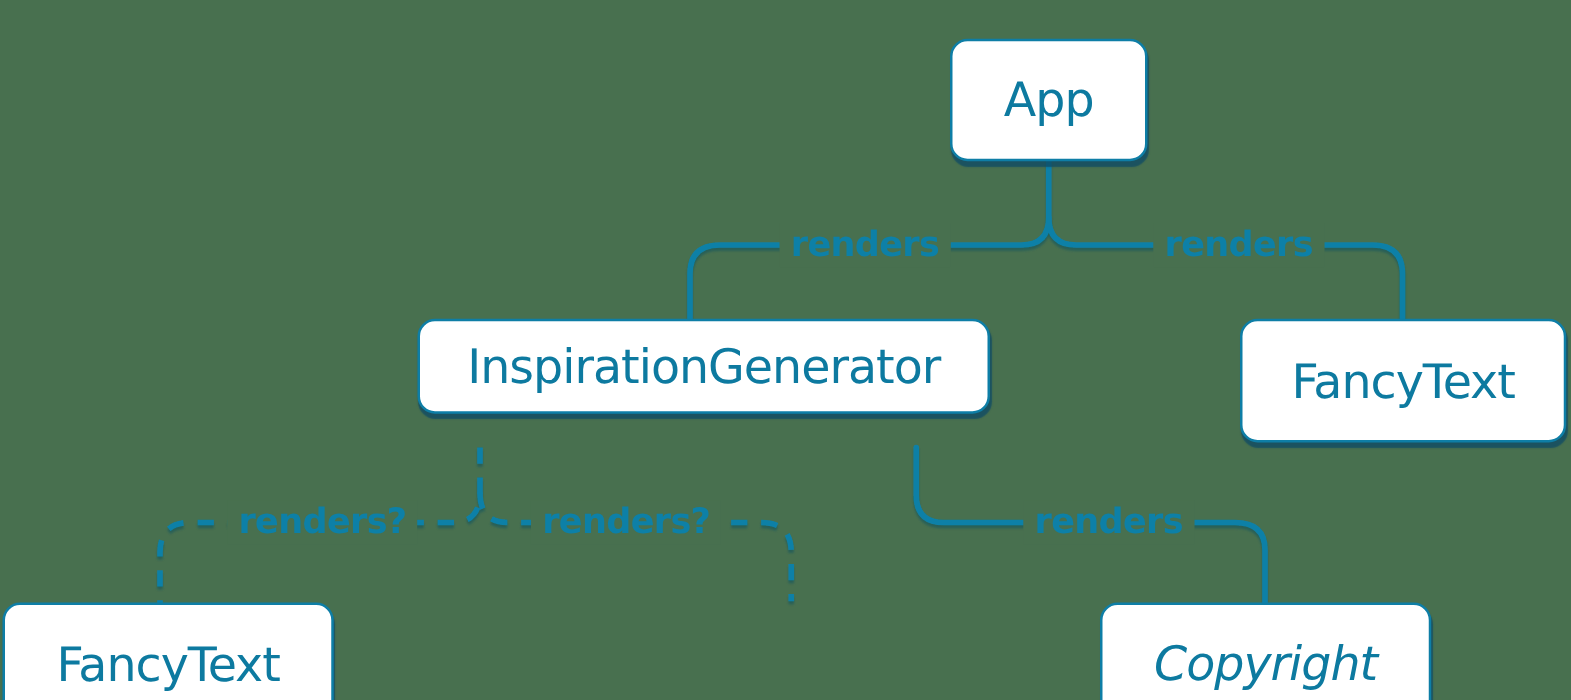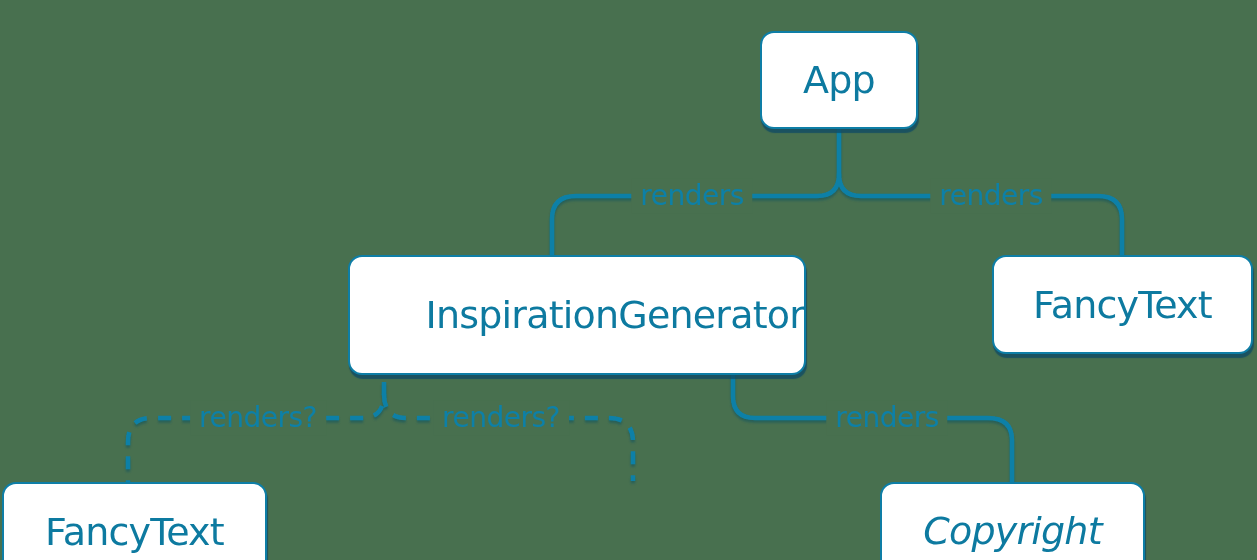--- a/index.html
+++ b/index.html
@@ -44,21 +44,21 @@
     font-size: 38px;
     letter-spacing: -0.8px;
     white-space: nowrap;
   }
   .edge-label {
     position: absolute;
     transform: translate(-50%, -50%);
     background: #48704f;
     color: #0d80a7;
     font-size: 28px;
-    font-weight: normal;
+    font-weight: bold;
     letter-spacing: -0.5px;
     padding: 2px 9px;
     white-space: nowrap;
     line-height: 1.1;
   }
 </style>
 </head>
 <body>
 
 <div class="stage">
@@ -80,21 +80,21 @@
       <path class="edge dashed" d="M384,331 L384,367 Q384,391 362,391 L152,391 Q128,391 128,415 L128,456"></path>
 
       <path class="edge dashed" d="M384,367 Q384,391 406,391 L609,391 Q633,391 633,415 L633,454"></path>
     </g>
   </svg>
 
   <div class="node" style="left:760px; top:4px; width:158px; height:98px;">
     <span>App</span>
   </div>
 
-  <div class="node" style="left:348px; top:228px; width:458px; height:120px;justify-content:flex-end;">
+  <div class="node" style="left:334px; top:228px; width:458px; height:76px;">
     <span>InspirationGenerator</span>
   </div>
 
   <div class="node" style="left:992px; top:228px; width:261px; height:99px;">
     <span>FancyText</span>
   </div>
 
   <div class="node" style="left:2px; top:455px; width:265px; height:100px;">
     <span>FancyText</span>
   </div>

